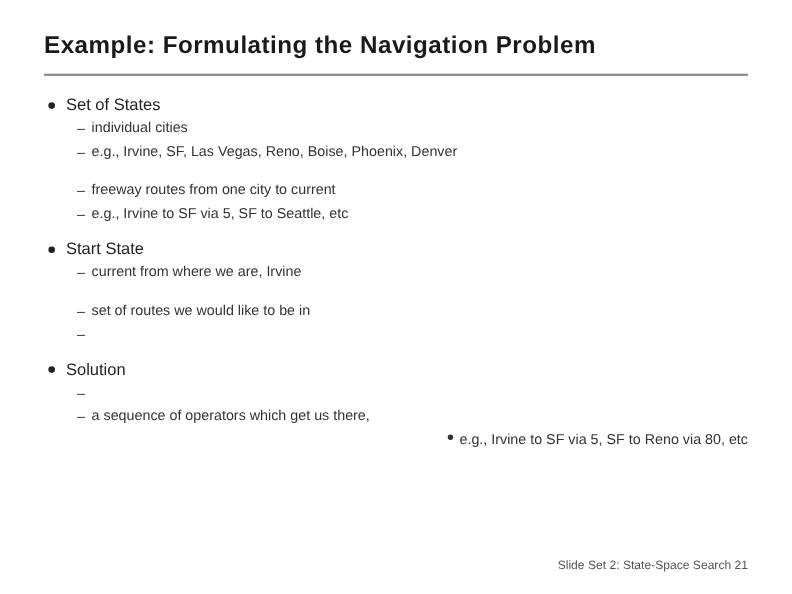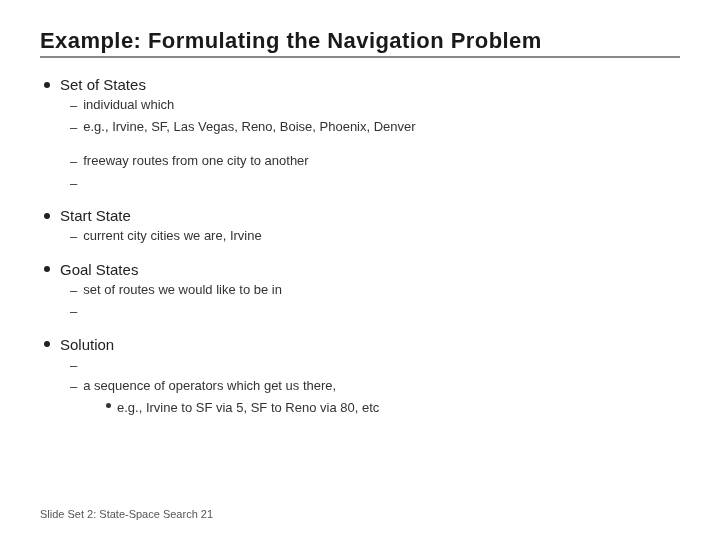--- a/index.html
+++ b/index.html
@@ -19,21 +19,21 @@
       height: 540px;
       padding: 28px 40px 20px 40px;
       display: flex;
       flex-direction: column;
     }
 
     .slide-title {
       font-size: 22px;
       font-weight: bold;
       color: #1a1a1a;
-      margin-bottom: 2px;
+      margin-bottom: 13px;
       letter-spacing: 0.02em;
     }
 
     .divider {
       border: none;
       border-top: 2px solid #888;
       margin-bottom: 18px;
     }
 
     .content {
@@ -98,32 +98,34 @@
       gap: 1px;
     }
 
     .sub-sub-item {
       display: flex;
       align-items: flex-start;
       gap: 6px;
       font-size: 13px;
       line-height: 1.5;
       color: #333;
+      justify-content: flex-end;
     }
 
     .sub-sub-dot {
       width: 5px;
       height: 5px;
       background: #333;
       border-radius: 50%;
       flex-shrink: 0;
       margin-top: 5px;
     }
 
     .footer {
+      text-align: right;
       font-size: 11px;
       color: #555;
       margin-top: 8px;
     }
   </style>
 </head>
 <body>
 
 <div class="slide">
   <div class="slide-title">Example: Formulating the Navigation Problem</div>
@@ -132,59 +134,56 @@
   <div class="content">
 
     <div class="bullet-section">
       <div class="bullet-header">
         <span class="bullet-dot"></span>
         <span class="bullet-title">Set of States</span>
       </div>
       <div class="sub-items">
         <div class="sub-item">
           <span class="sub-dash">–</span>
-          <span>individual which</span>
+          <span>individual cities</span>
         </div>
         <div class="sub-item">
           <span class="sub-dash">–</span>
           <span>e.g., Irvine, SF, Las Vegas, Reno, Boise, Phoenix, Denver</span>
         </div>
       </div>
     </div>
 
     <div class="bullet-section">
       <div class="sub-items">
         <div class="sub-item">
           <span class="sub-dash">–</span>
-          <span>freeway routes from one city to another</span>
-        </div>
-        <div class="sub-item">
-          <span class="sub-dash">–</span>
+          <span>freeway routes from one city to current</span>
+        </div>
+        <div class="sub-item">
+          <span class="sub-dash">–</span>
+          <span>e.g., Irvine to SF via 5,  SF to Seattle, etc</span>
         </div>
       </div>
     </div>
 
     <div class="bullet-section">
       <div class="bullet-header">
         <span class="bullet-dot"></span>
         <span class="bullet-title">Start State</span>
       </div>
       <div class="sub-items">
         <div class="sub-item">
           <span class="sub-dash">–</span>
-          <span>current city cities we are, Irvine</span>
-        </div>
-      </div>
-    </div>
-
-    <div class="bullet-section">
-      <div class="bullet-header">
-        <span class="bullet-dot"></span>
-        <span class="bullet-title">Goal States</span>
-      </div>
+          <span>current from where we are, Irvine</span>
+        </div>
+      </div>
+    </div>
+
+    <div class="bullet-section">
       <div class="sub-items">
         <div class="sub-item">
           <span class="sub-dash">–</span>
           <span>set of routes we would like to be in</span>
         </div>
         <div class="sub-item">
           <span class="sub-dash">–</span>
         </div>
       </div>
     </div>

